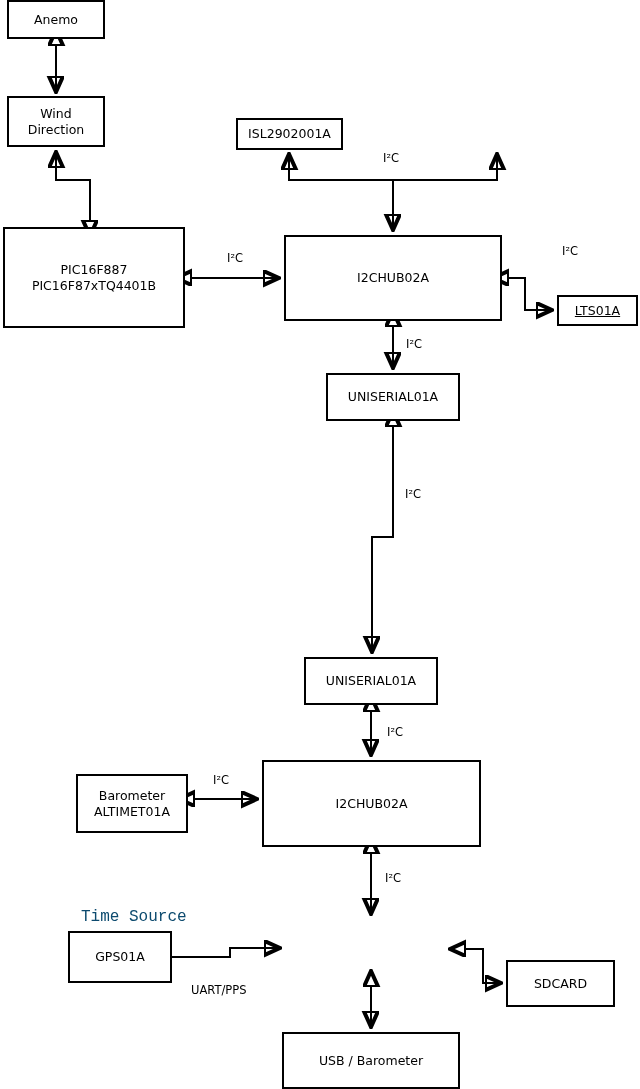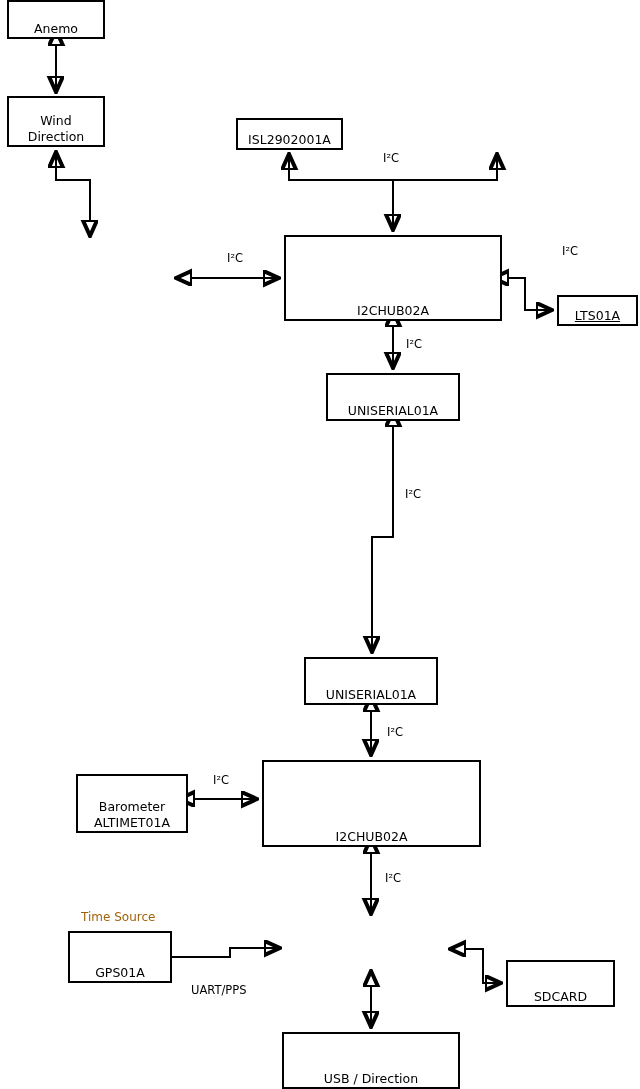--- a/index.html
+++ b/index.html
@@ -15,21 +15,21 @@
     background: #ffffff;
     font-family: "DejaVu Sans", "Liberation Sans", sans-serif;
     overflow: hidden;
   }
   .node {
     position: absolute;
     box-sizing: border-box;
     border: 2px solid #000000;
     background: #ffffff;
     display: flex;
-    align-items: flex-end;
+    align-items: center;
     justify-content: center;
     text-align: center;
     z-index: 3;
   }
   .node-label {
     font-size: 12.5px;
     line-height: 16px;
     color: #000000;
     white-space: pre-line;
     padding: 0 4px;
@@ -37,25 +37,26 @@
   .edge-label {
     position: absolute;
     font-size: 11.5px;
     line-height: 13px;
     color: #000000;
     white-space: nowrap;
     z-index: 4;
   }
   .free-label {
     position: absolute;
-    font-size: 12px;
+    font-size: 16px;
     line-height: 14px;
-    color: #a16207;
+    color: #0c4a6e;
     white-space: nowrap;
     z-index: 4;
+    font-family: Liberation Mono, monospace;
   }
   svg.edges {
     position: absolute;
     left: 0;
     top: 0;
     width: 640px;
     height: 1089px;
     z-index: 1;
     pointer-events: none;
   }
@@ -111,20 +112,24 @@
 
   <div class="node" style="left:7px; top:0px; width:98px; height:39px;">
     <span class="node-label">Anemo</span>
   </div>
 
   <div class="node" style="left:7px; top:96px; width:98px; height:51px;">
     <span class="node-label">Wind
 Direction</span>
   </div>
 
+  <div class="node" style="left:3px; top:227px; width:182px; height:101px;">
+    <span class="node-label">PIC16F887
+PIC16F87xTQ4401B</span>
+  </div>
 
   <div class="node" style="left:236px; top:118px; width:107px; height:32px;">
     <span class="node-label">ISL2902001A</span>
   </div>
 
 
   <div class="node" style="left:284px; top:235px; width:218px; height:86px;">
     <span class="node-label">I2CHUB02A</span>
   </div>
 
@@ -152,21 +157,21 @@
   <div class="node" style="left:68px; top:931px; width:104px; height:52px;">
     <span class="node-label">GPS01A</span>
   </div>
 
 
   <div class="node" style="left:506px; top:960px; width:109px; height:47px;">
     <span class="node-label">SDCARD</span>
   </div>
 
   <div class="node" style="left:282px; top:1032px; width:178px; height:57px;">
-    <span class="node-label">USB / Direction</span>
+    <span class="node-label">USB / Barometer</span>
   </div>
 
   <span class="edge-label" style="left:383px; top:152px;">I²C</span>
   <span class="edge-label" style="left:227px; top:252px;">I²C</span>
   <span class="edge-label" style="left:562px; top:245px;">I²C</span>
   <span class="edge-label" style="left:406px; top:338px;">I²C</span>
   <span class="edge-label" style="left:405px; top:488px;">I²C</span>
   <span class="edge-label" style="left:387px; top:726px;">I²C</span>
   <span class="edge-label" style="left:213px; top:774px;">I²C</span>
   <span class="edge-label" style="left:385px; top:872px;">I²C</span>

